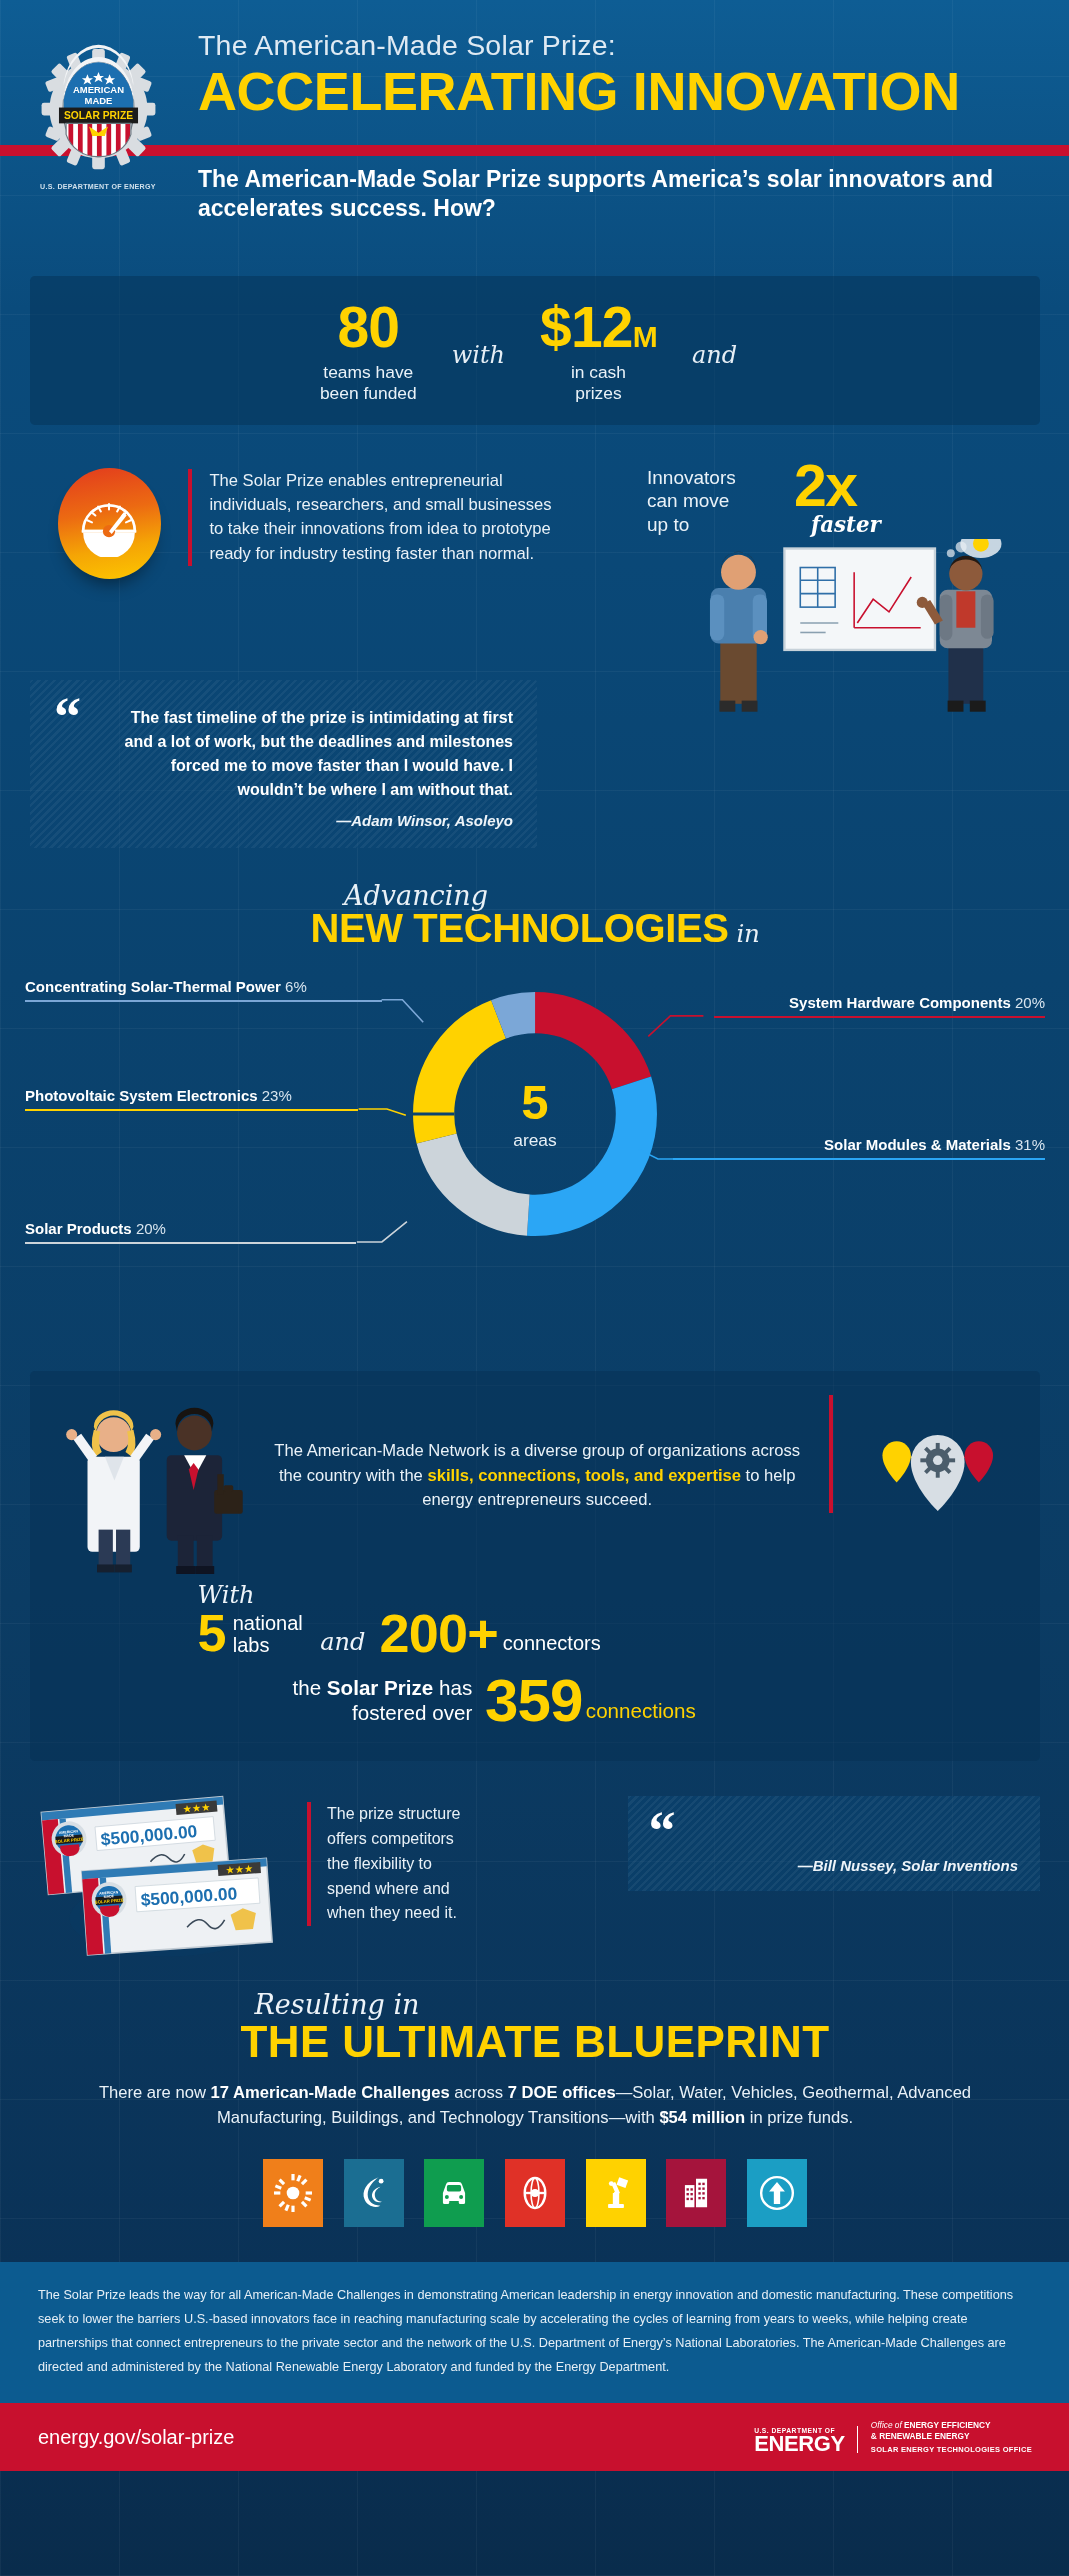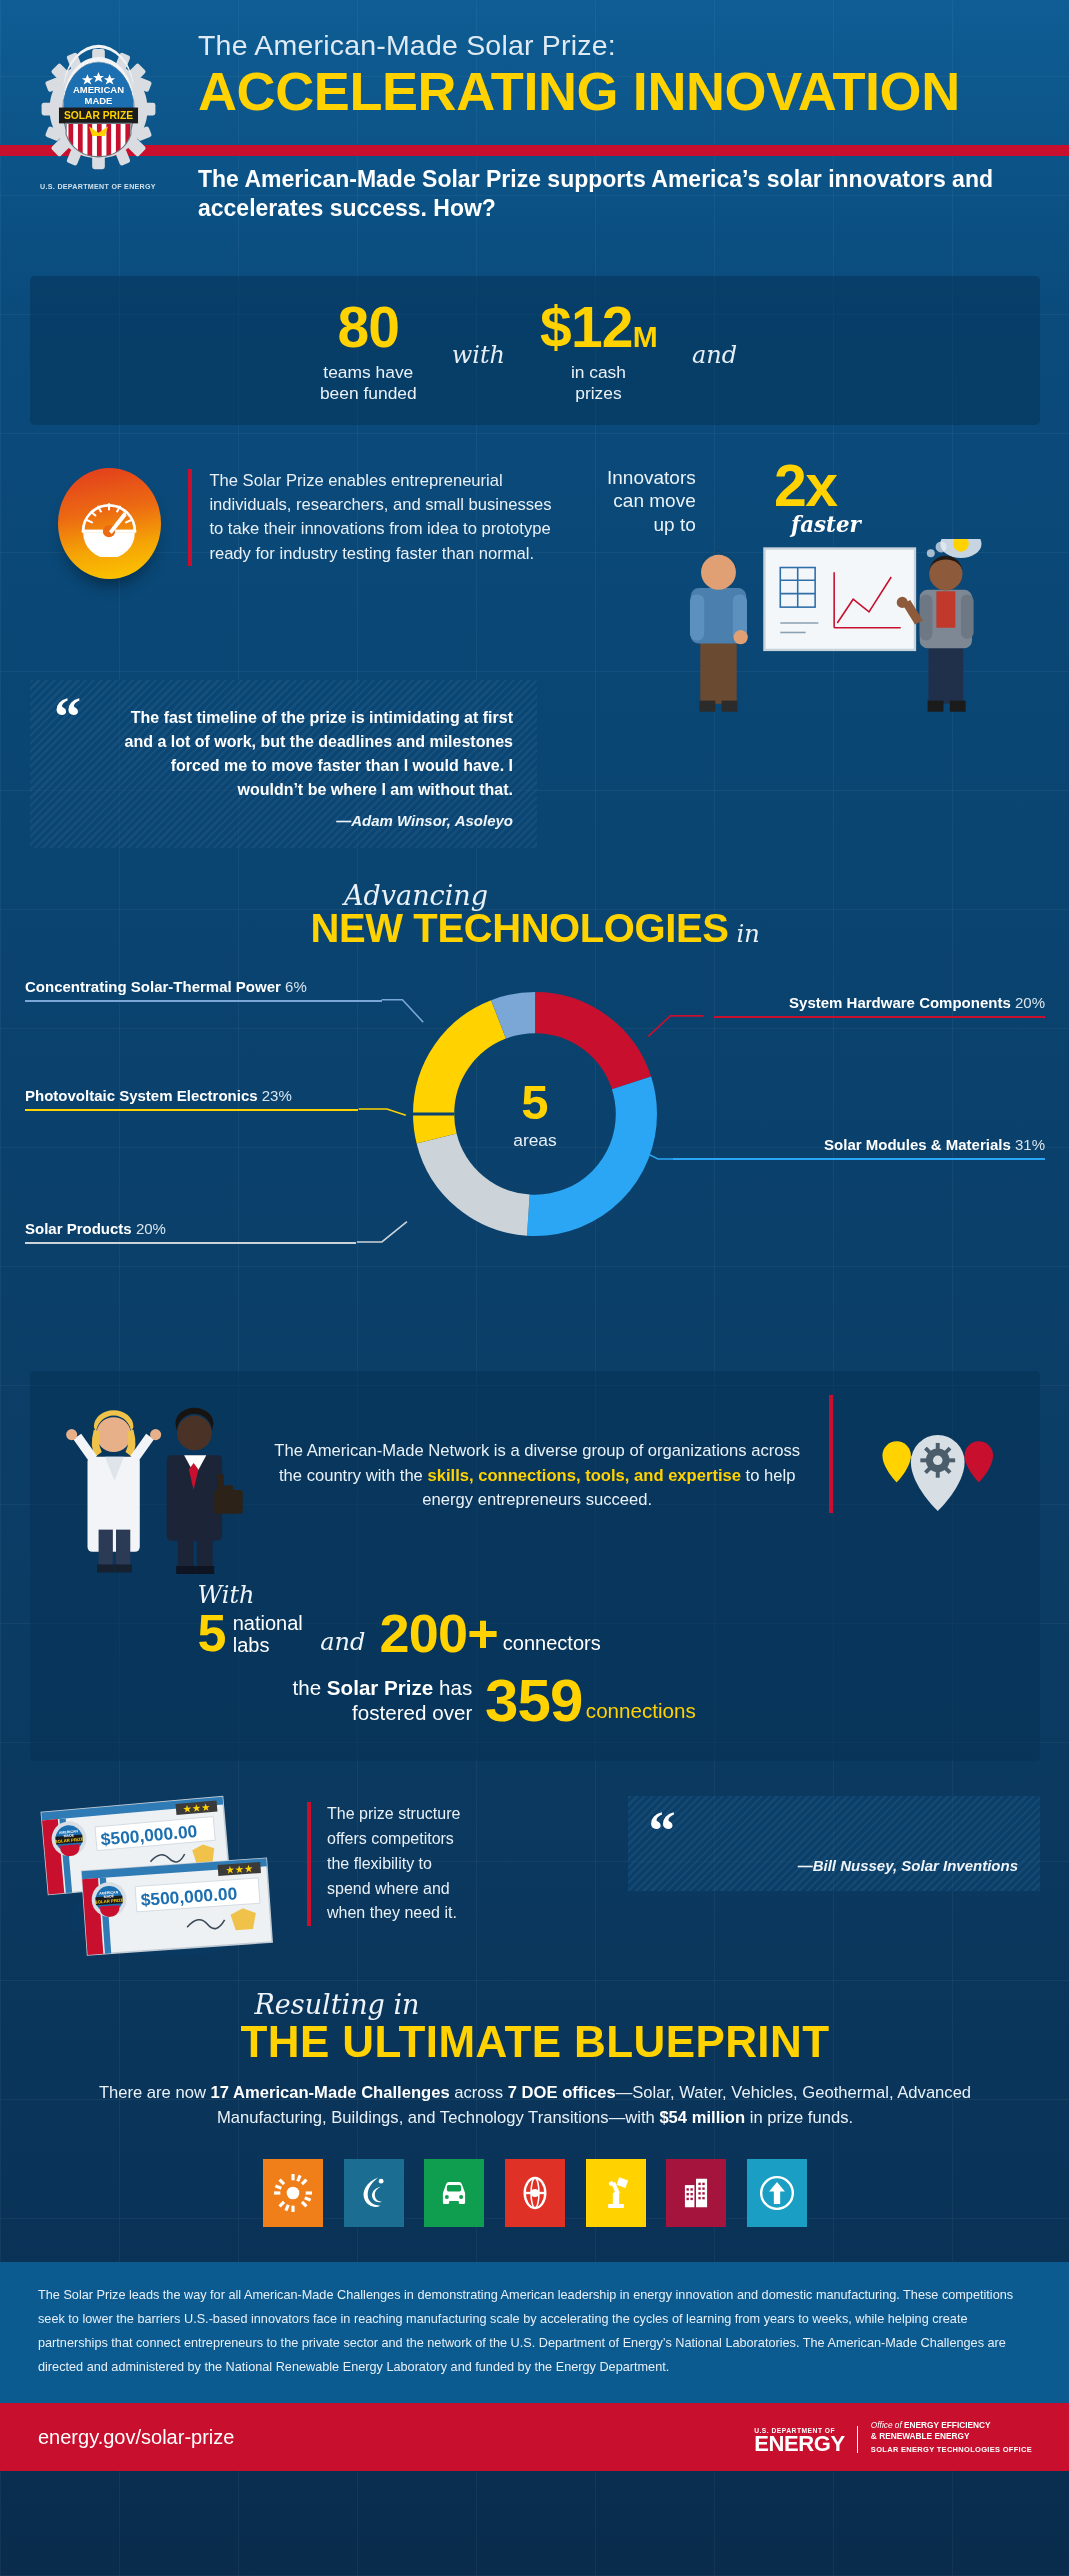--- a/index.html
+++ b/index.html
@@ -61,38 +61,38 @@
     font-size: 57px; font-weight: 800; color: #ffd200; line-height: .95;
     letter-spacing: -0.8px;
   }
   .stat .num .suffix { font-size: 30px; font-weight: 800; }
   .stat .lbl { font-size: 17.4px; line-height: 1.2; margin-top: 8px; color: #eaf2f8; font-weight: 400; }
   .conj {
     font-family: "DejaVu Serif", serif; font-style: italic; font-size: 24px;
     color: #e6eef5; padding: 0 24px; transform: translateY(3.2px);
   }
   
-  .speed-row { position: relative; margin: 35px 30px 0 30px; display: flex; }
+  .speed-row { position: relative; margin: 35px 30px 0 30px; display: flex; gap: 20px; }
   .speed-left { width: 571px; display: flex; align-items: flex-start; gap: 0; }
   .gauge-wrap { width: 158px; display: flex; justify-content: center; padding-top: 8px; }
   .gauge {
     width: 103px; height: 111px; border-radius: 50%;
     background: linear-gradient(170deg,#e23a1e 0%, #ec6a12 40%, #f5a505 70%, #fdc800 100%);
     display: flex; align-items: center; justify-content: center;
     box-shadow: 0 12.7px 17.4px -8px rgba(0,0,0,.45);
   }
   .gauge svg { width: 68px; height: 68px; }
   .speed-text {
     border-left: 4px solid #c8102e; padding-left: 17.4px; margin-top: 9.5px;
     font-size: 16.6px; line-height: 1.45; color: #e9f1f7; max-width: 372px;
   }
   .speed-right { position: relative; flex: 1; min-height: 206px; }
   .innov-label {
-    position: absolute; left: 6px; top: 6.3px; font-size: 19px; line-height: 1.22;
-    color: #eaf2f8; font-weight: 400; text-align: right;
+    position: absolute; left: 26px; top: 6.3px; font-size: 19px; line-height: 1.22;
+    color: #eaf2f8; font-weight: 400;
   }
   .twox {
     position: absolute; left: 173px; top: -3.2px; font-size: 59px; font-weight: 800;
     color: #ffd200; letter-spacing: -1.6px; line-height: 1;
   }
   .faster {
     position: absolute; left: 190px; top: 52px; font-family: "DejaVu Serif", serif;
     font-style: italic; font-size: 21.4px; color: #fff; font-weight: 700;
   }
   .people { position: absolute; left: 24px; top: 79px; width: 412px; height: 182px; }

